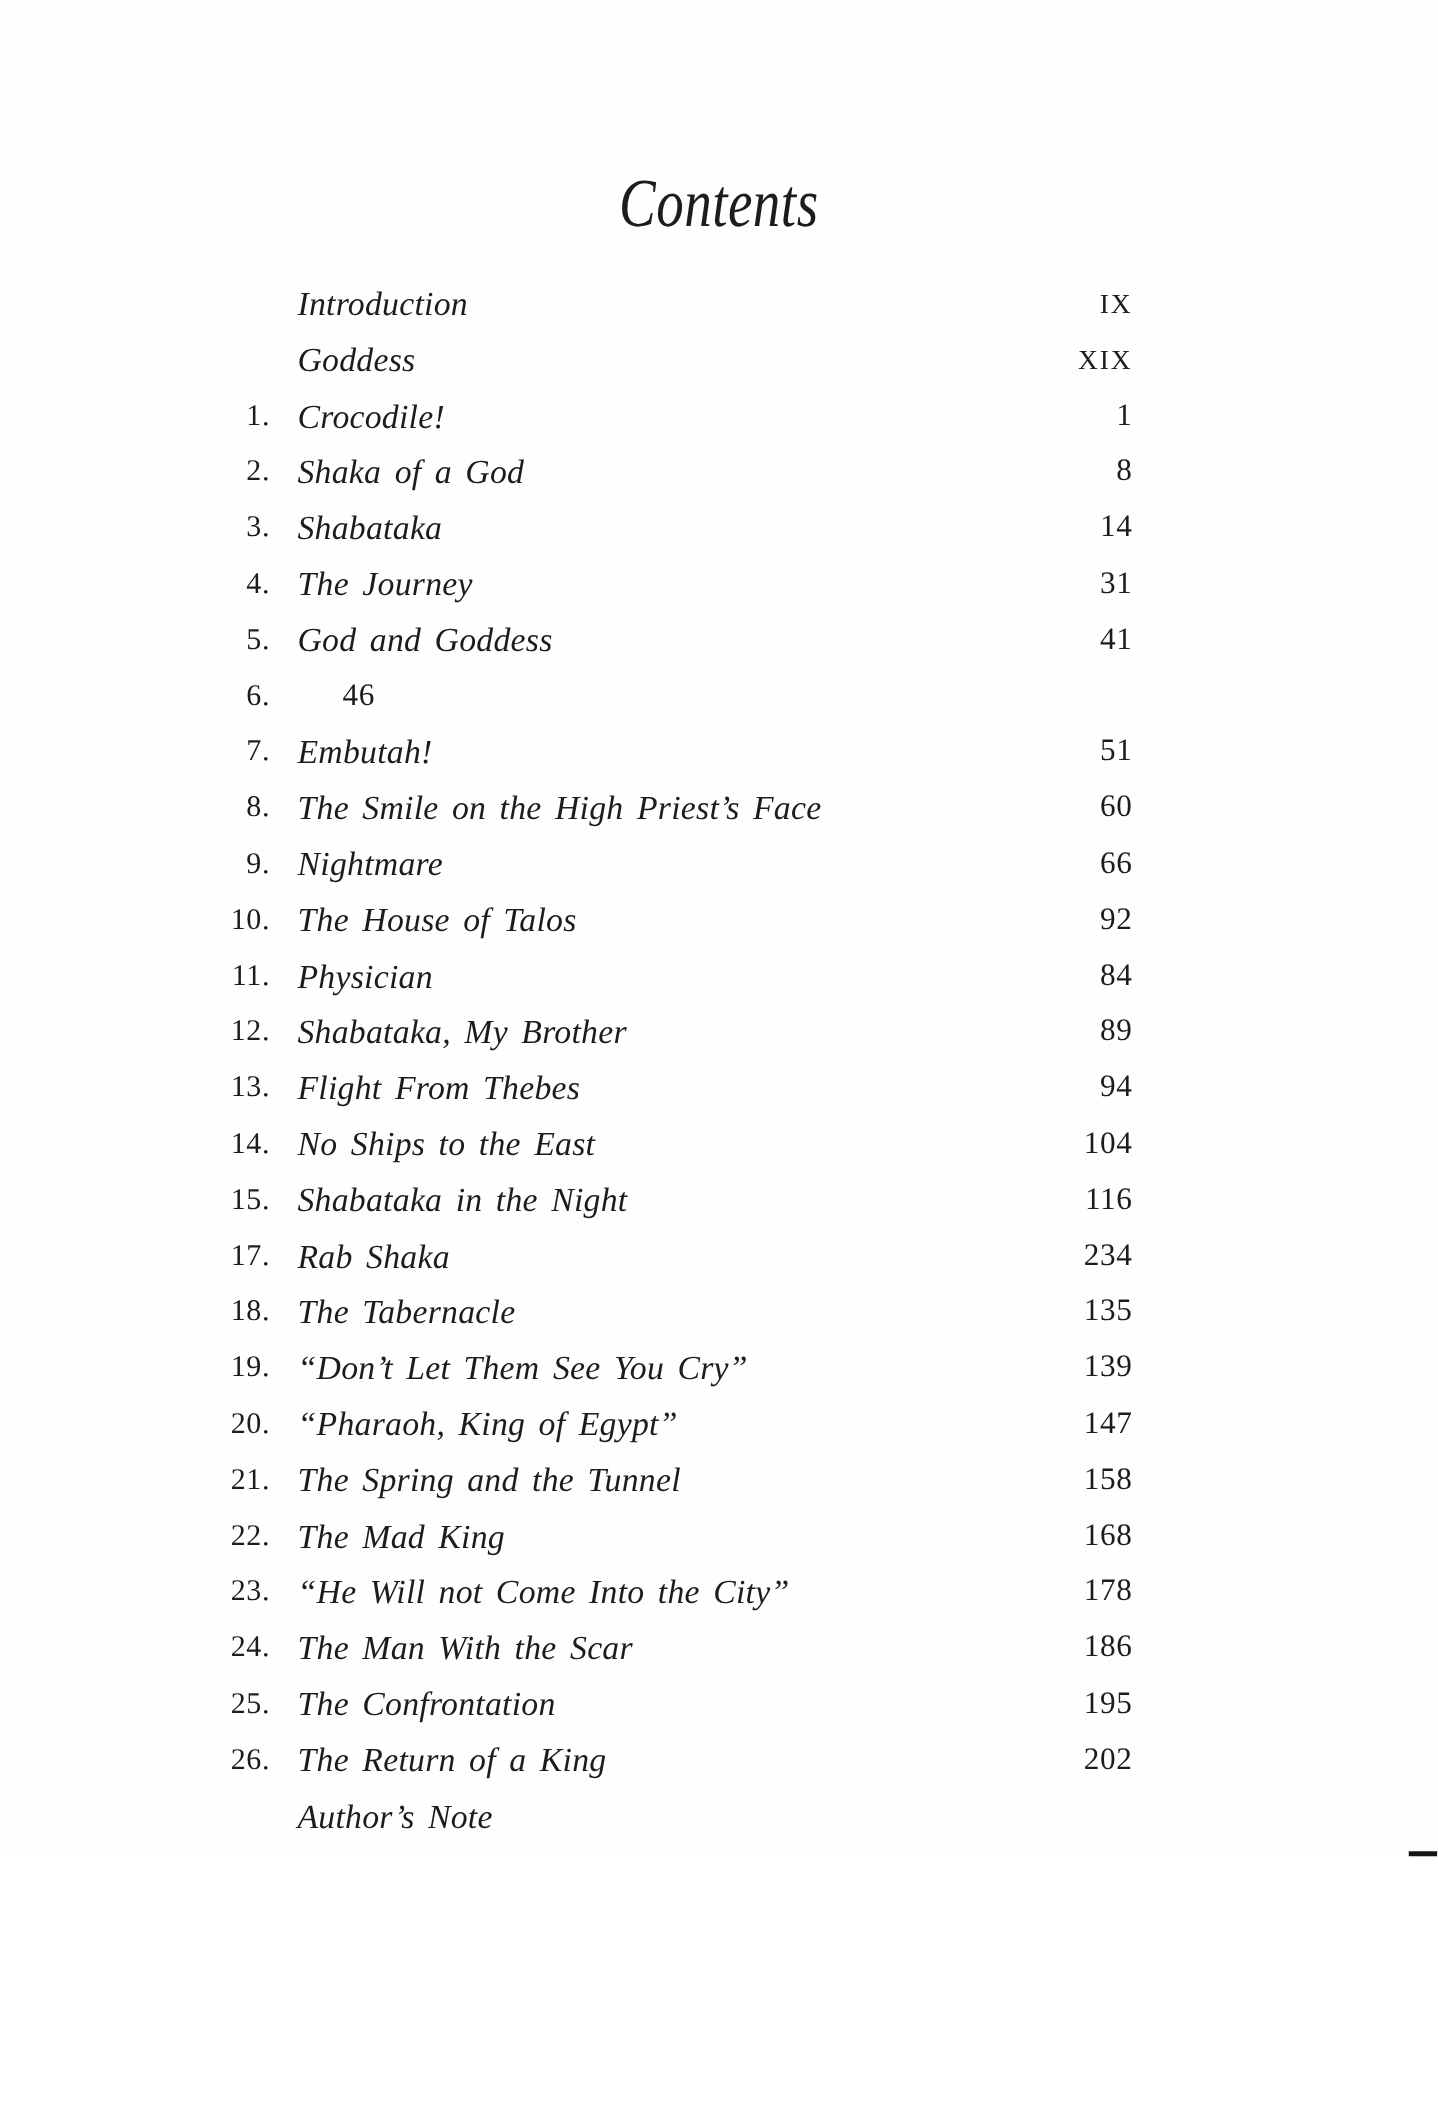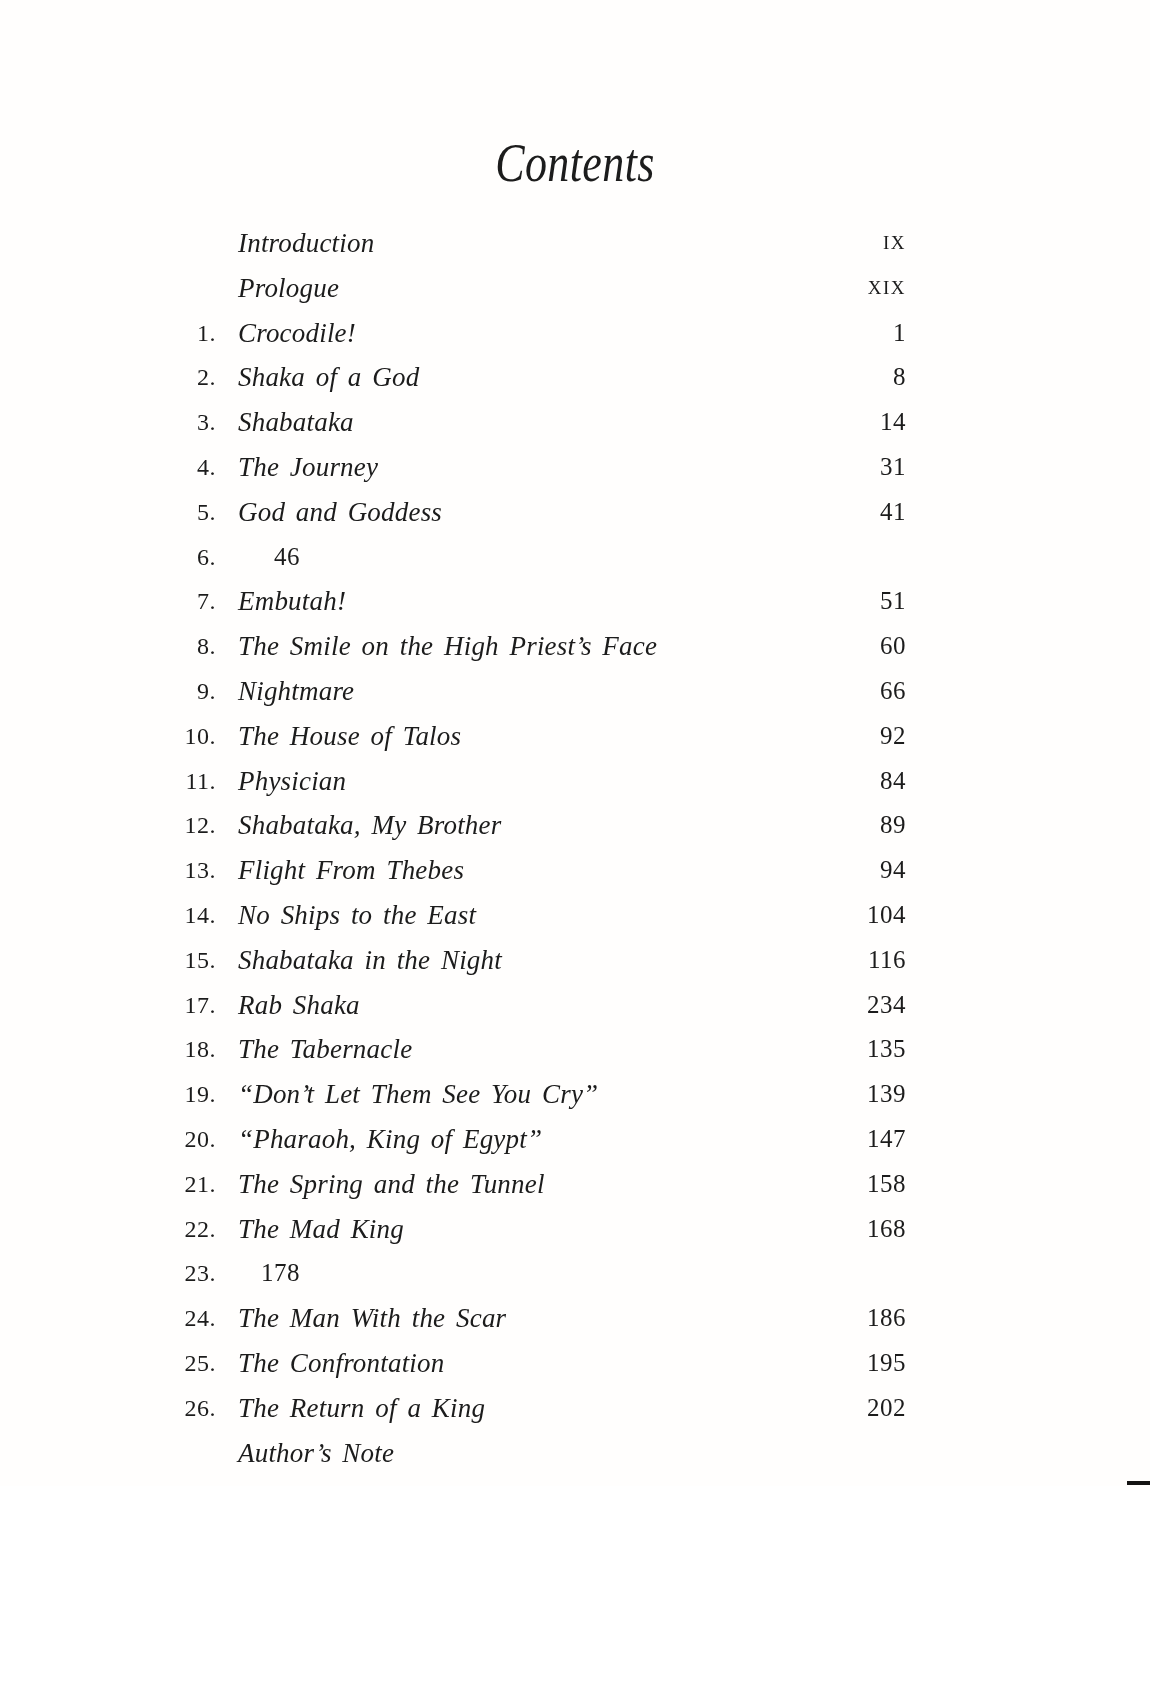--- a/index.html
+++ b/index.html
@@ -61,21 +61,21 @@
   }
   .pg {
     min-width: 84px;
     text-align: right;
     font-size: 25px;
     letter-spacing: 0.5px;
     font-variant-numeric: oldstyle-nums;
     font-feature-settings: "onum" 1;
   }
   .pg.roman {
-    font-size: 19px;
+    font-size: 22px;
     letter-spacing: 1.5px;
   }
   .scan-mark {
     position: absolute;
     right: 0;
     bottom: 1px;
     width: 23px;
     height: 4px;
     background: #141414;
   }
@@ -87,21 +87,21 @@
   <h1 class="title">Contents</h1>
 
   <div class="toc" id="toc">
       <div class="row">
     <span class="num"></span>
     <span class="ttl">Introduction</span>
     <span class="pg roman">IX</span>
   </div>
       <div class="row">
     <span class="num"></span>
-    <span class="ttl">Prologue</span>
+    <span class="ttl">Goddess</span>
     <span class="pg roman">XIX</span>
   </div>
       <div class="row">
     <span class="num">1.</span>
     <span class="ttl">Crocodile!</span>
     <span class="pg">1</span>
   </div>
       <div class="row">
     <span class="num">2.</span>
     <span class="ttl">Shaka of a God</span>
@@ -196,20 +196,21 @@
     <span class="ttl">The Spring and the Tunnel</span>
     <span class="pg">158</span>
   </div>
       <div class="row">
     <span class="num">22.</span>
     <span class="ttl">The Mad King</span>
     <span class="pg">168</span>
   </div>
       <div class="row">
     <span class="num">23.</span>
+    <span class="ttl">“He Will not Come Into the City”</span>
     <span class="pg">178</span>
   </div>
       <div class="row">
     <span class="num">24.</span>
     <span class="ttl">The Man With the Scar</span>
     <span class="pg">186</span>
   </div>
       <div class="row">
     <span class="num">25.</span>
     <span class="ttl">The Confrontation</span>

